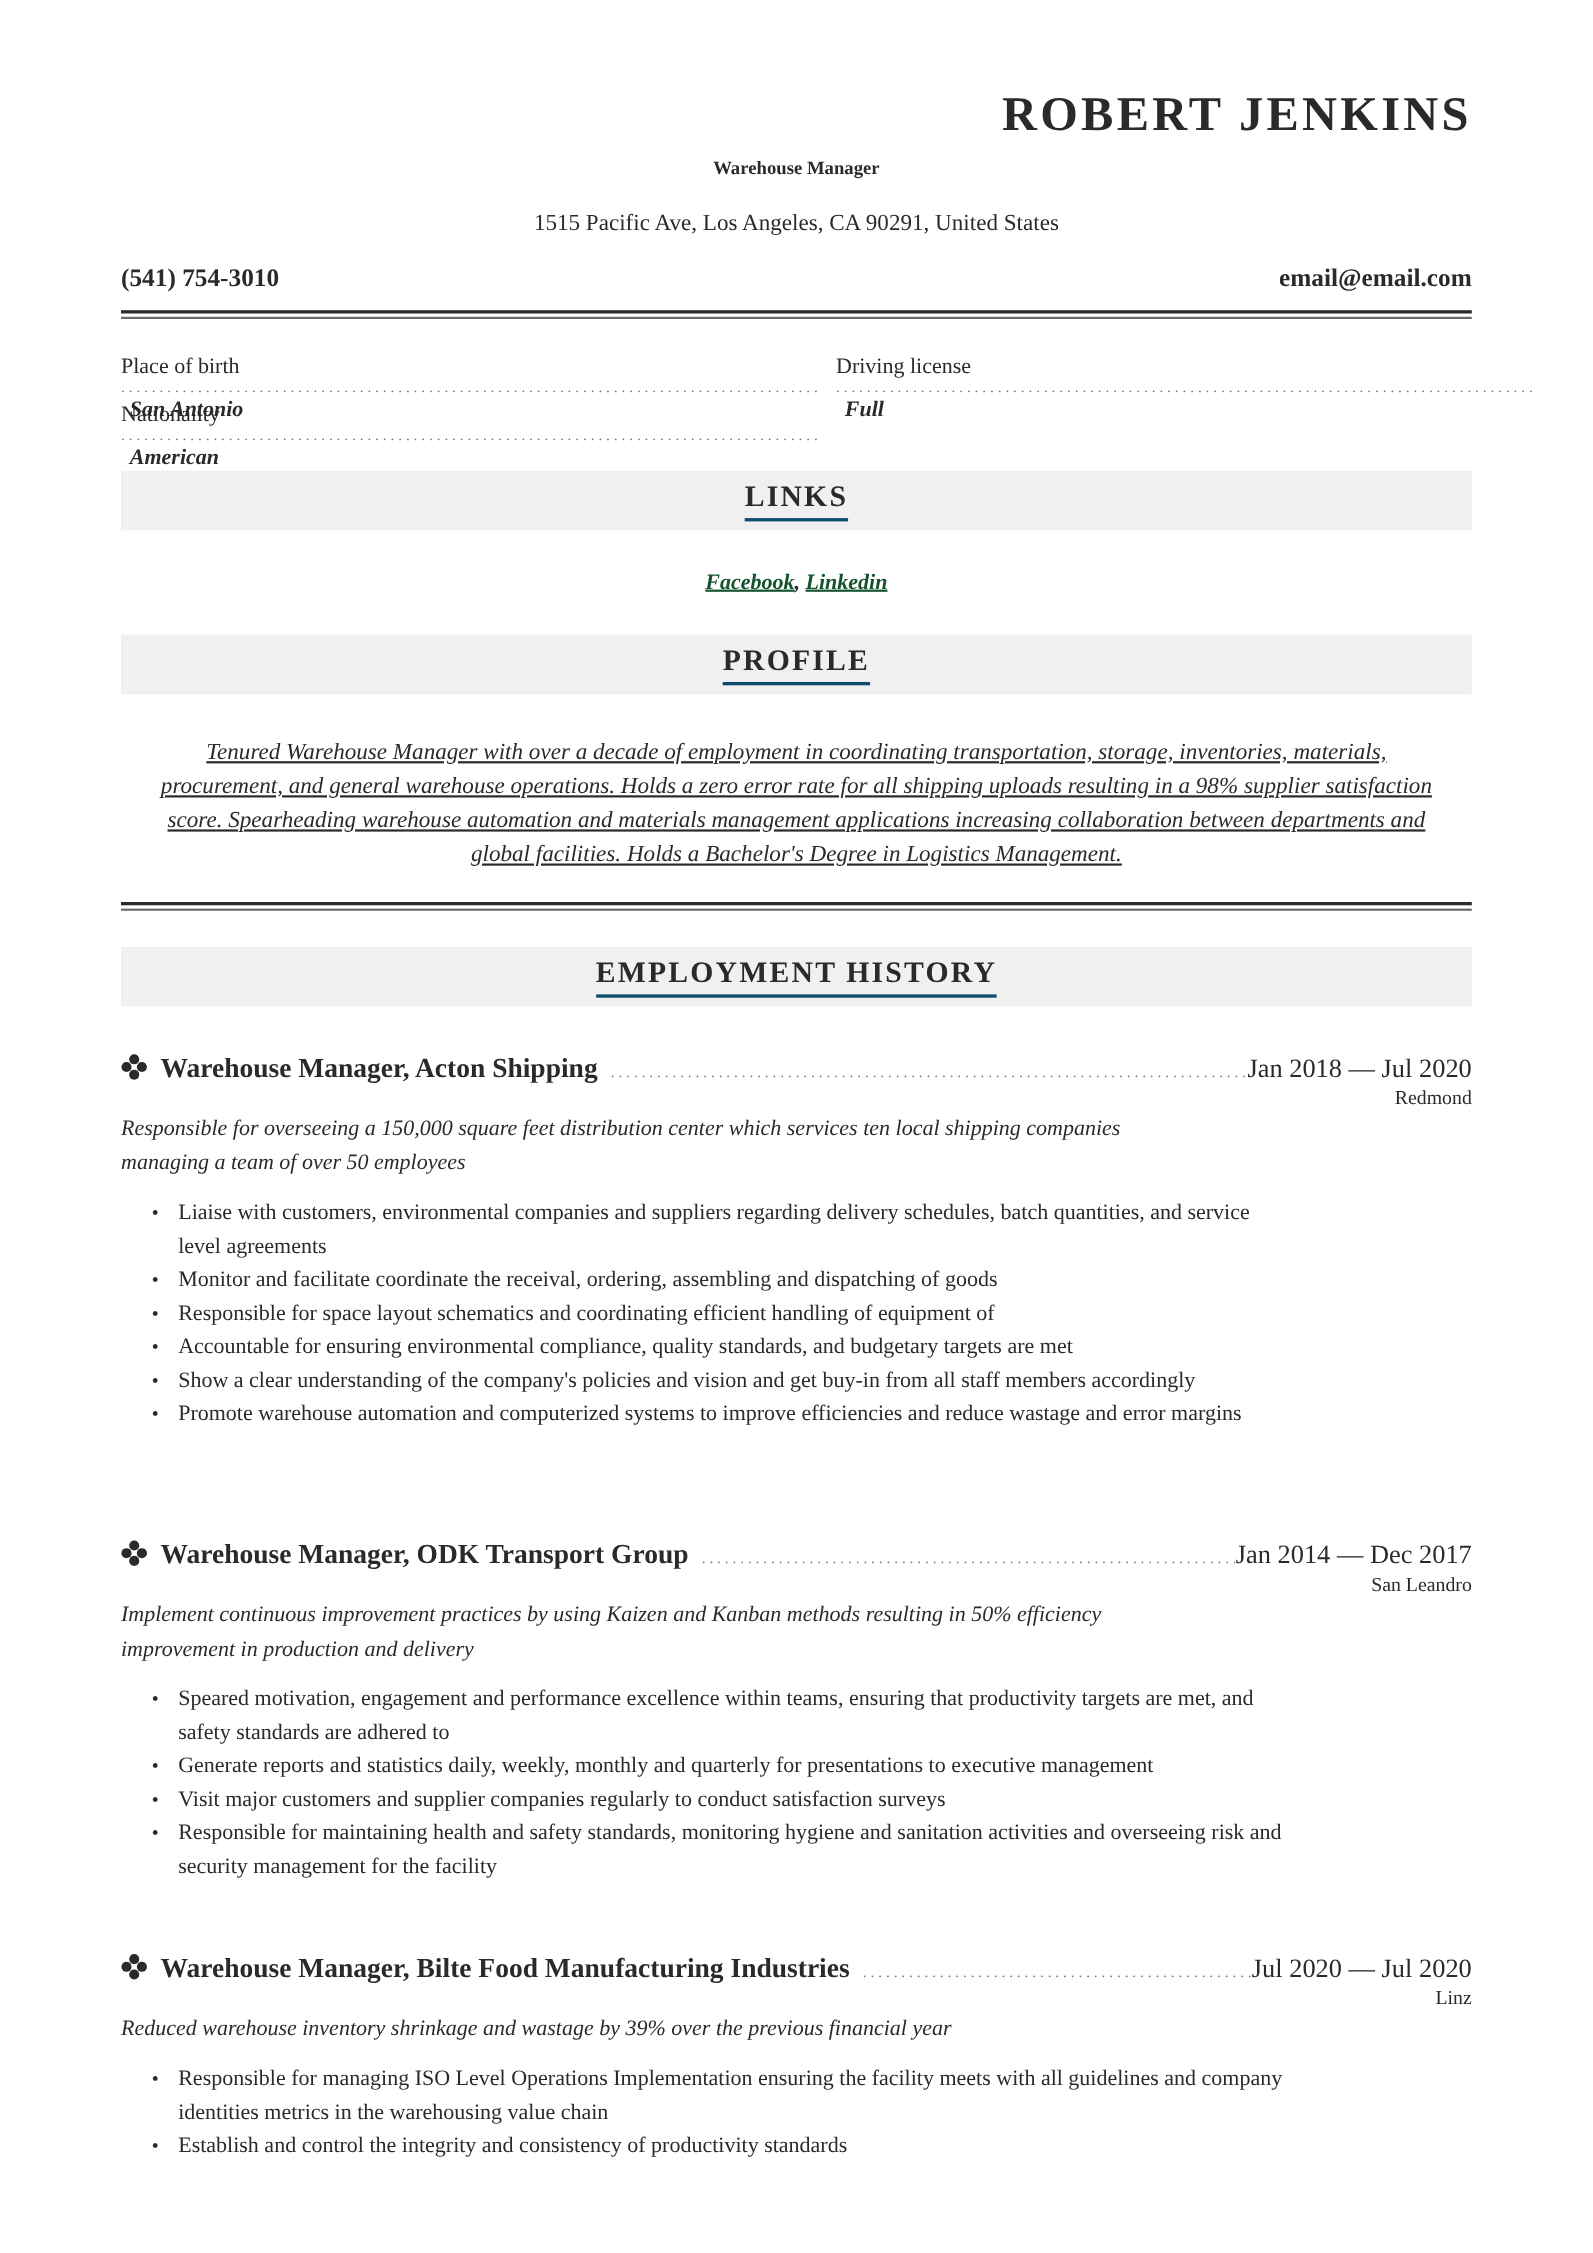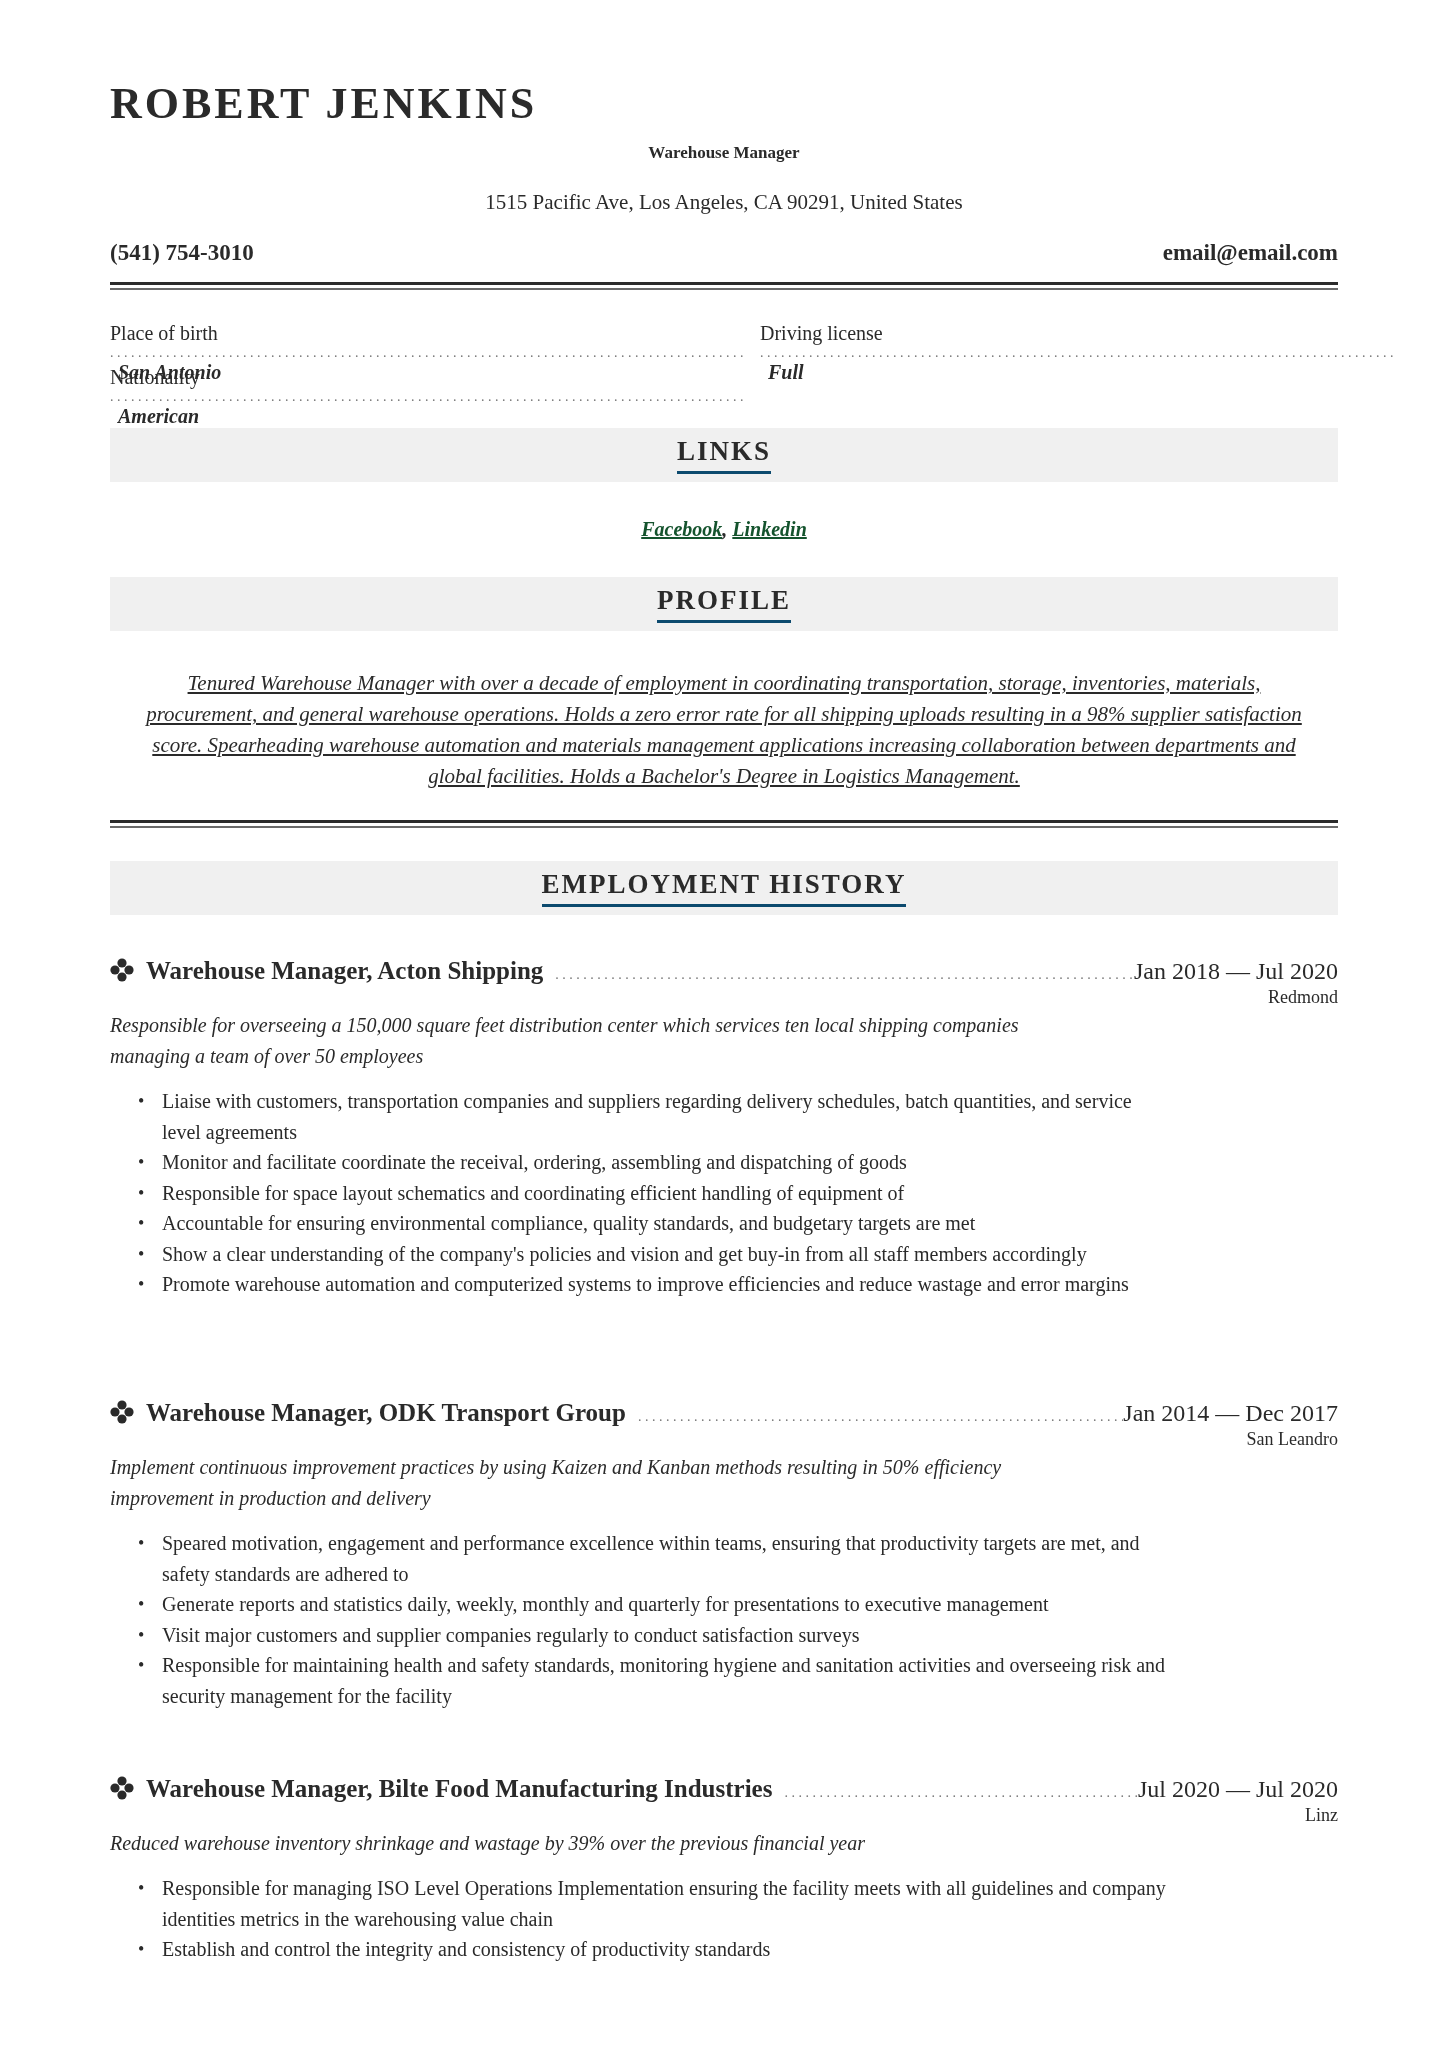--- a/index.html
+++ b/index.html
@@ -4,21 +4,21 @@
 <style>
   html, body { margin: 0; padding: 0; background: #ffffff; }
   body {
     width: 1448px; height: 2048px; position: relative; overflow: hidden;
     font-family: "Liberation Serif", "DejaVu Serif", serif; color: #2a2a2a;
   }
   .page { position: absolute; left: 110px; top: 0; width: 1228px; }
 
   .name {
     position: absolute; top: 78px; left: 0; width: 100%;
-    font-size: 44px; letter-spacing: 3px; font-weight: bold; text-align: left;
+    font-size: 44px; letter-spacing: 3px; font-weight: bold; text-align: right;
     color: #2a2a2a;
   }
   .job-title {
     position: absolute; top: 143px; left: 0; width: 100%;
     font-size: 17px; font-weight: bold; text-align: center;
   }
   .address {
     position: absolute; top: 190px; left: 0; width: 100%;
     font-size: 21px; text-align: center;
   }
@@ -137,21 +137,21 @@
         <circle cx="5" cy="12" r="4.6" fill="#2a2a2a"></circle>
           <circle cx="19" cy="12" r="4.6" fill="#2a2a2a"></circle>
       </svg>
       <span class="jt">Warehouse Manager, Acton Shipping</span>
       <span class="leader"></span>
       <span class="dates">Jan 2018 — Jul 2020</span>
     </div>
     <div class="loc">Redmond</div>
     <div class="desc">Responsible for overseeing a 150,000 square feet distribution center which services ten local shipping companies managing a team of over 50 employees</div>
     <ul>
-      <li>Liaise with customers, transportation companies and suppliers regarding delivery schedules, batch quantities, and service level agreements</li>
+      <li>Liaise with customers, environmental companies and suppliers regarding delivery schedules, batch quantities, and service level agreements</li>
       <li>Monitor and facilitate coordinate the receival, ordering, assembling and dispatching of goods</li>
       <li>Responsible for space layout schematics and coordinating efficient handling of equipment of</li>
       <li>Accountable for ensuring environmental compliance, quality standards, and budgetary targets are met</li>
       <li>Show a clear understanding of the company's policies and vision and get buy-in from all staff members accordingly</li>
       <li>Promote warehouse automation and computerized systems to improve efficiencies and reduce wastage and error margins</li>
     </ul>
   </div>
 
   <div class="job" style="top:1397px;">
     <div class="job-head">

